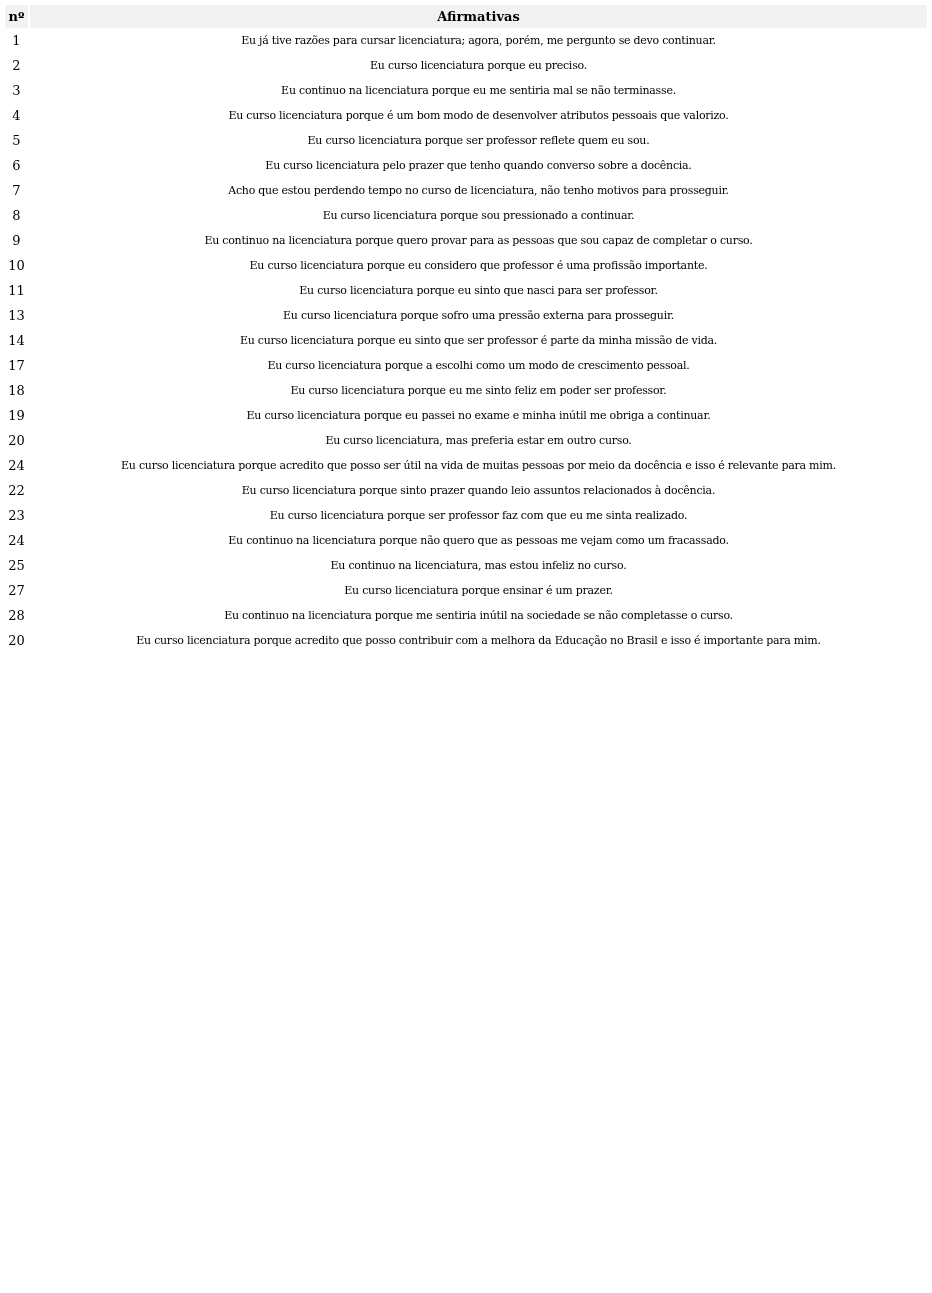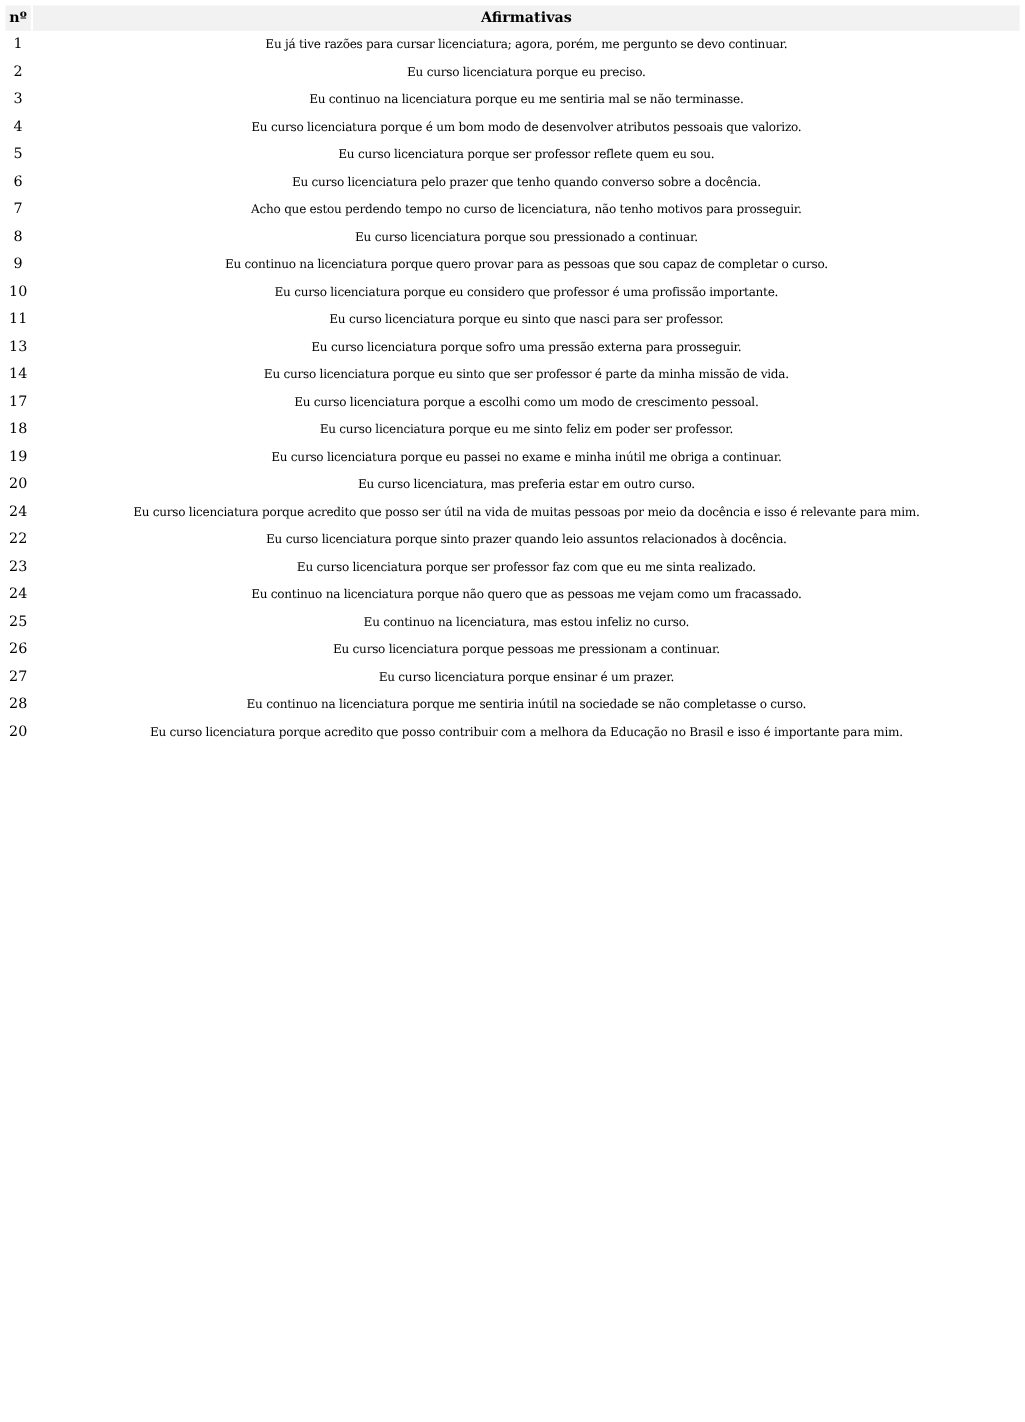--- a/index.html
+++ b/index.html
@@ -144,24 +144,20 @@
       </tr>
       <tr>
         <td class="num">24</td>
         <td class="text">Eu continuo na licenciatura porque não quero que as pessoas me vejam como um fracassado.</td>
       </tr>
       <tr>
         <td class="num">25</td>
         <td class="text">Eu continuo na licenciatura, mas estou infeliz no curso.</td>
       </tr>
       <tr>
-        <td class="num">26</td>
-        <td class="text">Eu curso licenciatura porque pessoas me pressionam a continuar.</td>
-      </tr>
-      <tr>
         <td class="num">27</td>
         <td class="text">Eu curso licenciatura porque ensinar é um prazer.</td>
       </tr>
       <tr>
         <td class="num">28</td>
         <td class="text">Eu continuo na licenciatura porque me sentiria inútil na sociedade se não completasse o curso.</td>
       </tr>
       <tr>
         <td class="num">20</td>
         <td class="text">Eu curso licenciatura porque acredito que posso contribuir com a melhora da Educação no Brasil e isso é importante para mim.</td>

